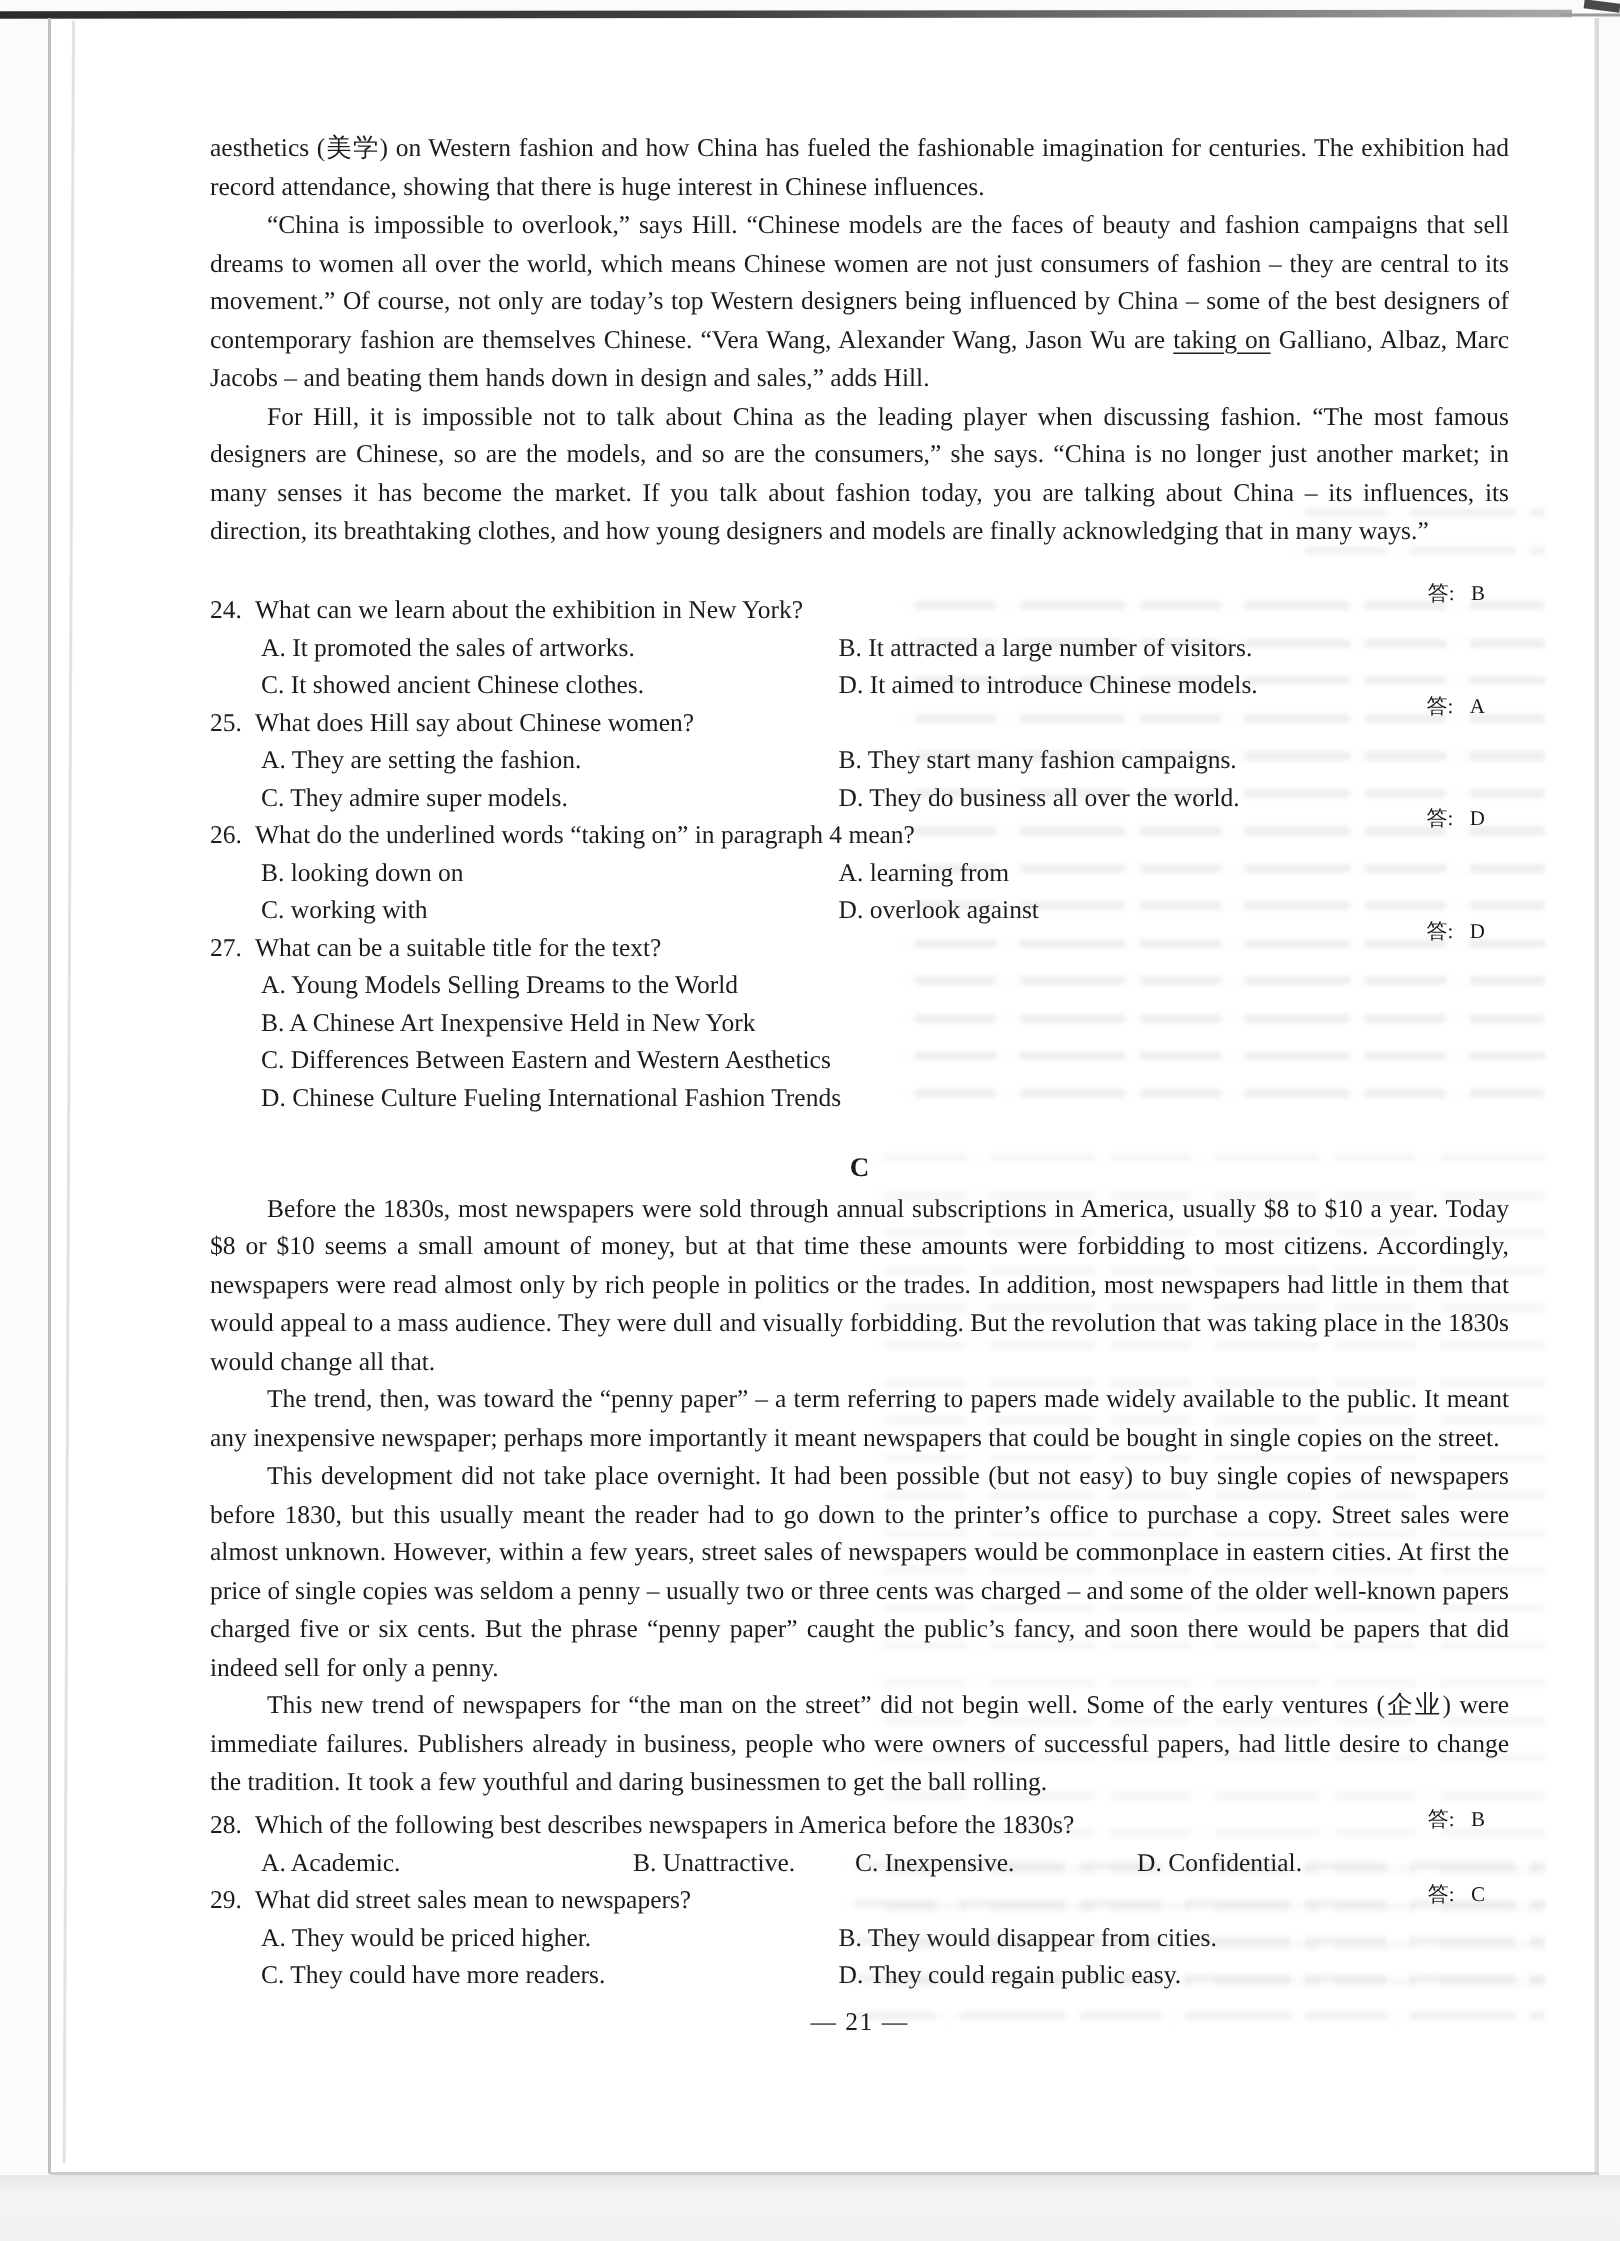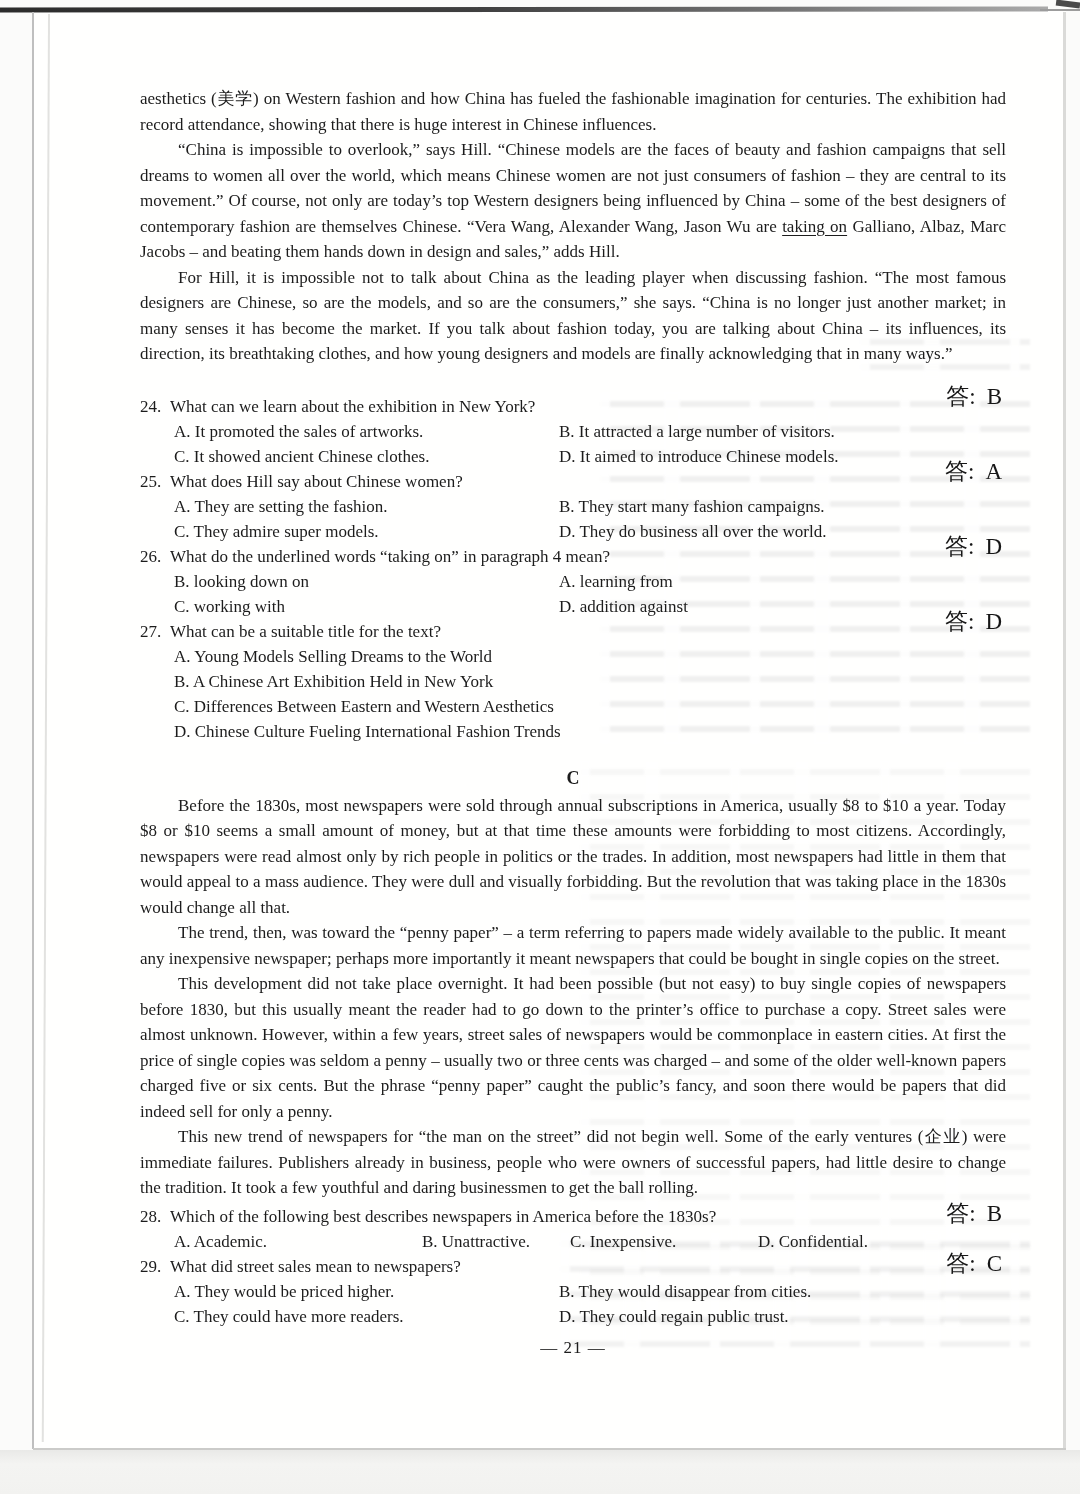--- a/index.html
+++ b/index.html
@@ -41,21 +41,21 @@
   .questions{font-size:17px;line-height:25px;}
   .questions-b{margin-top:27px;}
   .questions-c{margin-top:3px;}
   .q-line{position:relative;line-height:25px;}
   .q-num{display:inline-block;min-width:30px;}
   .opt-grid2{display:grid;grid-template-columns:385px 1fr;padding-left:34px;}
   .opt-grid4{display:grid;grid-template-columns:248px 148px 188px 1fr;padding-left:34px;}
   .opt-stack{padding-left:34px;}
   .opt-stack .opt{display:block;}
   .opt{line-height:25px;}
-  .ans-badge{position:absolute;right:4px;top:-10px;white-space:nowrap;font-size:23px;color:#161616;}
+  .ans-badge{position:absolute;right:16px;top:-10px;white-space:nowrap;font-size:14px;color:#161616;}
   .ans-badge.low{top:-3px;}
   .ans-label{margin-right:11px;}
   .page-number{margin-top:9px;text-align:center;font-size:17px;letter-spacing:1px;}
 </style>
 </head>
 <body>
 
 <div class="page-surface"></div>
 <div class="scan-top-edge"></div>
 <div class="scan-top-edge-thin"></div>
@@ -108,32 +108,32 @@
 
     <div class="question">
       <div class="q-line">
         <span class="q-num">26.</span><span class="q-text">What do the underlined words “taking on” in paragraph 4 mean?</span>
         <span class="ans-badge"><span class="ans-label">答:</span><span class="ans-letter">D</span></span>
       </div>
       <div class="opt-grid2">
         <span class="opt">B. looking down on</span>
         <span class="opt">A. learning from</span>
         <span class="opt">C. working with</span>
-        <span class="opt">D. addition against</span>
+        <span class="opt">D. overlook against</span>
       </div>
     </div>
 
     <div class="question">
       <div class="q-line">
         <span class="q-num">27.</span><span class="q-text">What can be a suitable title for the text?</span>
         <span class="ans-badge"><span class="ans-label">答:</span><span class="ans-letter">D</span></span>
       </div>
       <div class="opt-stack">
         <span class="opt">A. Young Models Selling Dreams to the World</span>
-        <span class="opt">B. A Chinese Art Exhibition Held in New York</span>
+        <span class="opt">B. A Chinese Art Inexpensive Held in New York</span>
         <span class="opt">C. Differences Between Eastern and Western Aesthetics</span>
         <span class="opt">D. Chinese Culture Fueling International Fashion Trends</span>
       </div>
     </div>
 
   </div>
 
   <div class="section-heading">C</div>
 
   <p class="para">Before the 1830s, most newspapers were sold through annual subscriptions in America, usually $8 to $10 a year. Today $8 or $10 seems a small amount of money, but at that time these amounts were forbidding to most citizens. Accordingly, newspapers were read almost only by rich people in politics or the trades. In addition, most newspapers had little in them that would appeal to a mass audience. They were dull and visually forbidding. But the revolution that was taking place in the 1830s would change all that.</p>
@@ -158,20 +158,20 @@
 
     <div class="question">
       <div class="q-line">
         <span class="q-num">29.</span><span class="q-text">What did street sales mean to newspapers?</span>
         <span class="ans-badge low"><span class="ans-label">答:</span><span class="ans-letter">C</span></span>
       </div>
       <div class="opt-grid2">
         <span class="opt">A. They would be priced higher.</span>
         <span class="opt">B. They would disappear from cities.</span>
         <span class="opt">C. They could have more readers.</span>
-        <span class="opt">D. They could regain public trust.</span>
+        <span class="opt">D. They could regain public easy.</span>
       </div>
     </div>
 
   </div>
 
   <div class="page-number">— 21 —</div>
 </div>
 
 </body></html>

